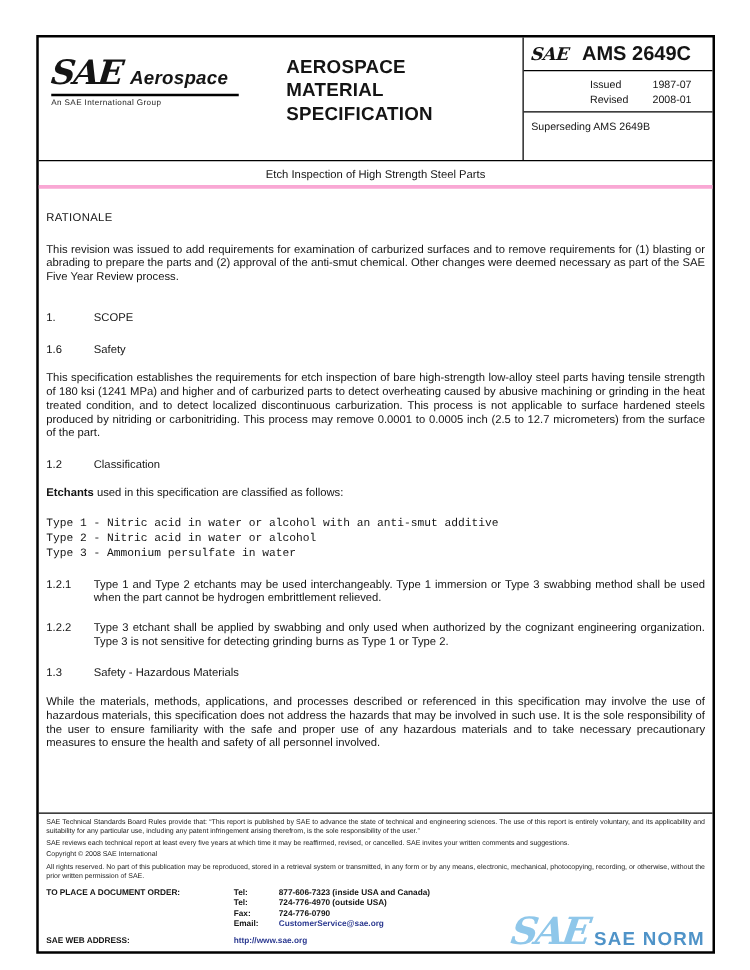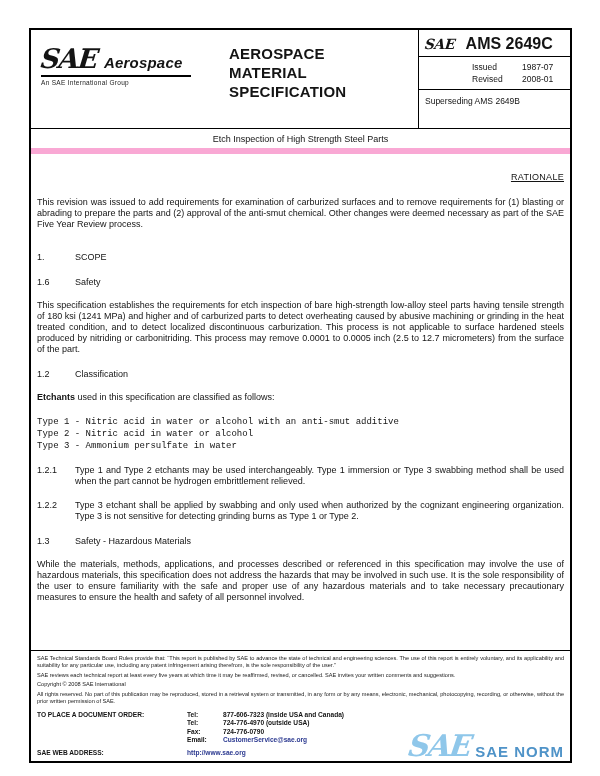--- a/index.html
+++ b/index.html
@@ -20,25 +20,25 @@
   .hdr-title { flex:1; padding:14px 0 0 18px; font-size:15px; font-weight:bold; line-height:19px; letter-spacing:0.2px; }
   .hdr-info { width:152px; border-left:1px solid #000; display:flex; flex-direction:column; }
   .info-num { border-bottom:1px solid #000; padding:5px 6px 3px 6px; white-space:nowrap; }
   .sae-glyph.small { font-size:14px; letter-spacing:-0.5px; }
   .doc-number { font-size:16px; font-weight:bold; margin-left:6px; }
   .info-dates { border-bottom:1px solid #000; padding:4px 6px; font-size:8.5px; }
   .date-row { display:flex; line-height:12px; }
   .date-label { width:50px;margin-left:47px; }
   .info-sup { flex:1; padding:6px 6px; font-size:8.5px; }
 
-  .doc-title-bar { border-bottom:6px solid #f9a8d4; text-align:center; font-size:9px; padding:5px 0 4px 0; }
+  .doc-title-bar { border-bottom:3px solid #f9a8d4; text-align:center; font-size:9px; padding:5px 0 4px 0; }
 
   
   .body { flex:1; padding:12px 6px 0 6px; font-size:9px; line-height:11px; overflow:hidden; }
-  .rationale-h { text-align:right; margin:6px 0 14px 0; letter-spacing:0.3px;text-decoration:underline; }
+  .rationale-h { text-align:left; margin:6px 0 14px 0; letter-spacing:0.3px; }
   .para { text-align:justify; margin-bottom:13px; }
   .sec-h { display:flex; margin:14px 0 12px 0; }
   .sec-h.first { margin-top:22px; }
   .num { width:38px; flex:none; }
   .type-list { margin:2px 0 13px 0; }
   .type-line { line-height:12px;font-family:Liberation Mono, monospace; }
   .num-para { display:flex; margin-bottom:13px; }
   .ptext { flex:1; display:block; text-align:justify; }
   .lead-bold { font-weight:bold; }
 

